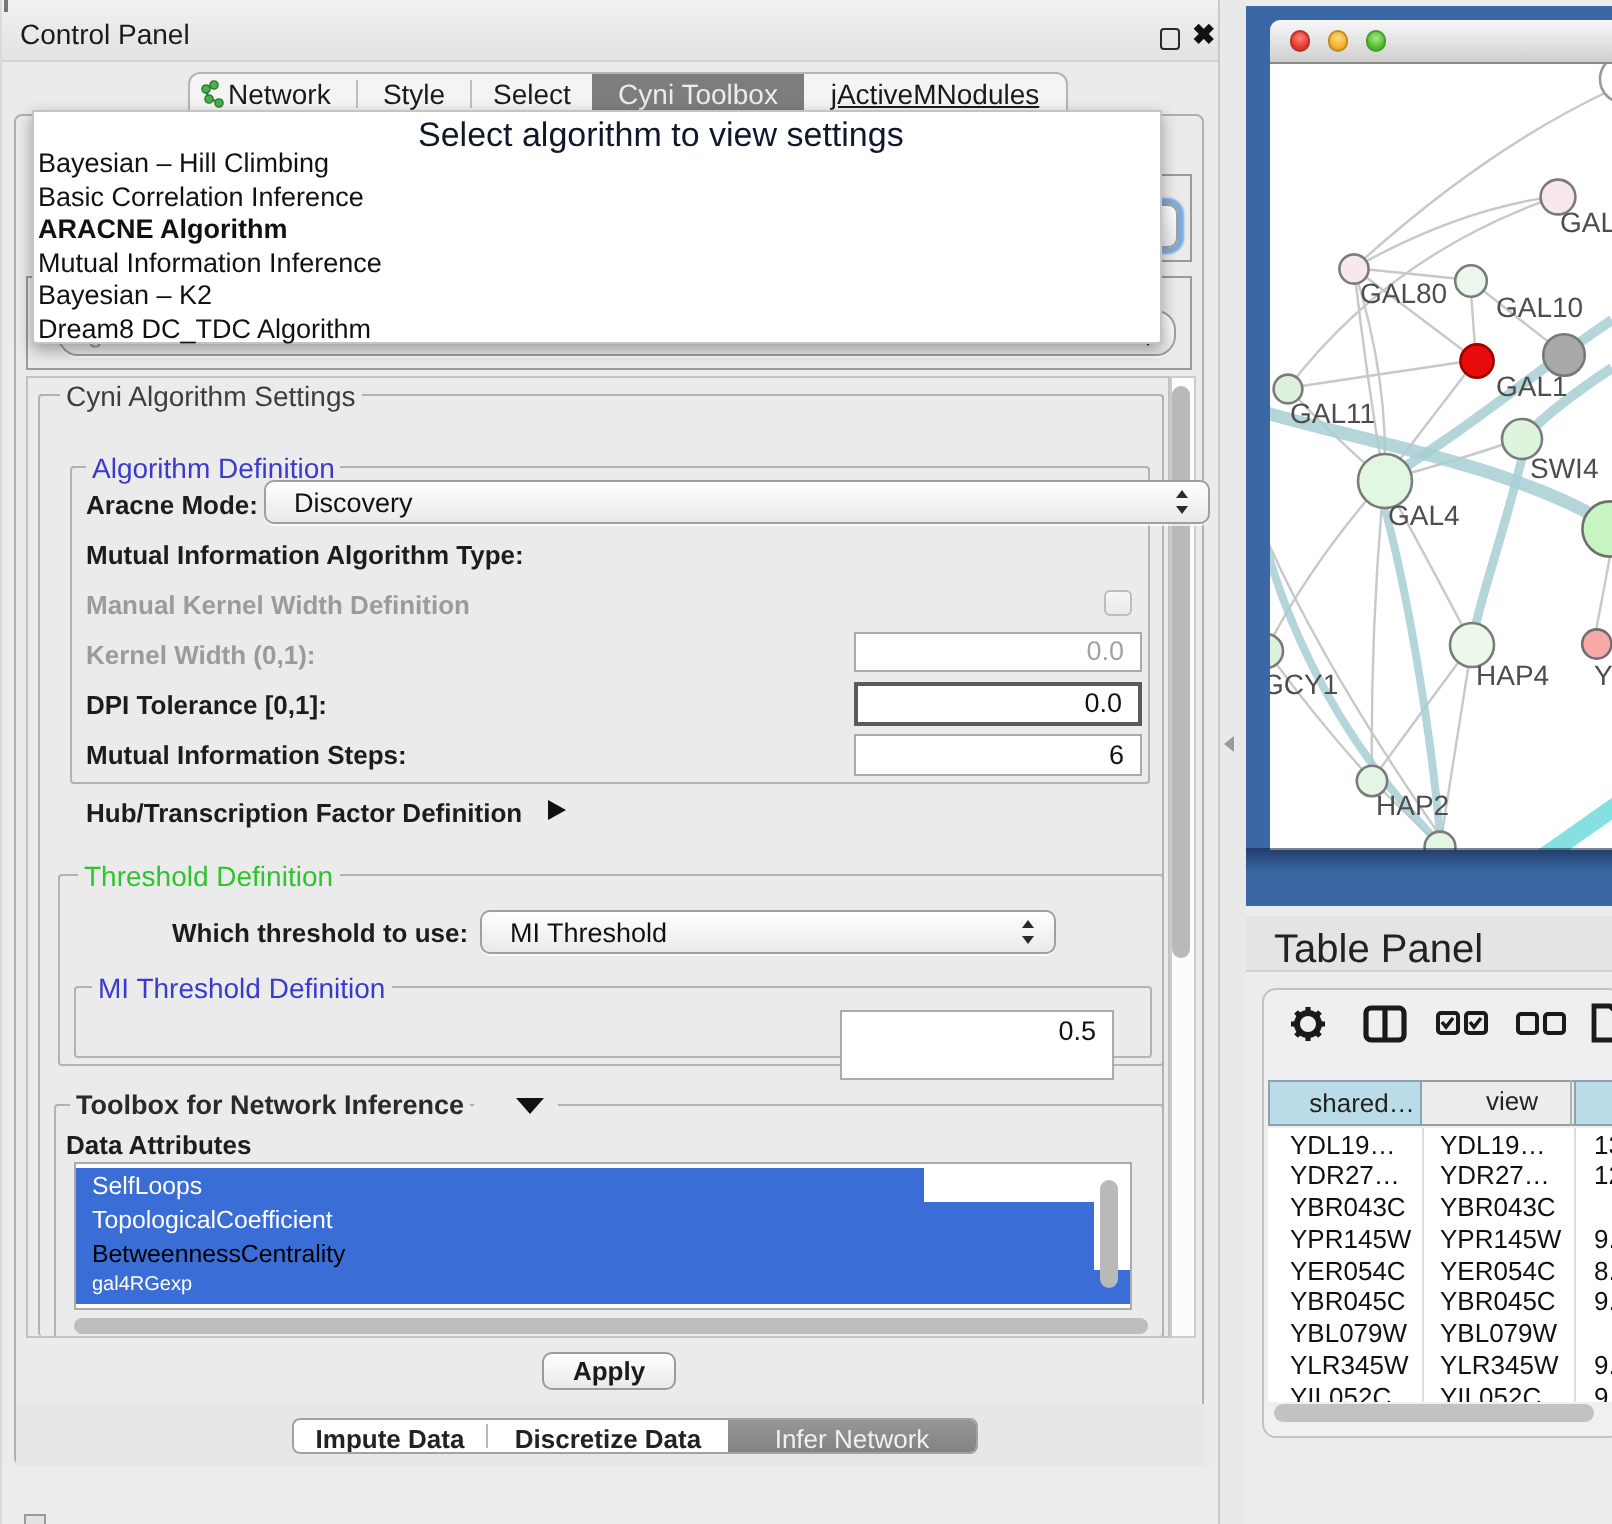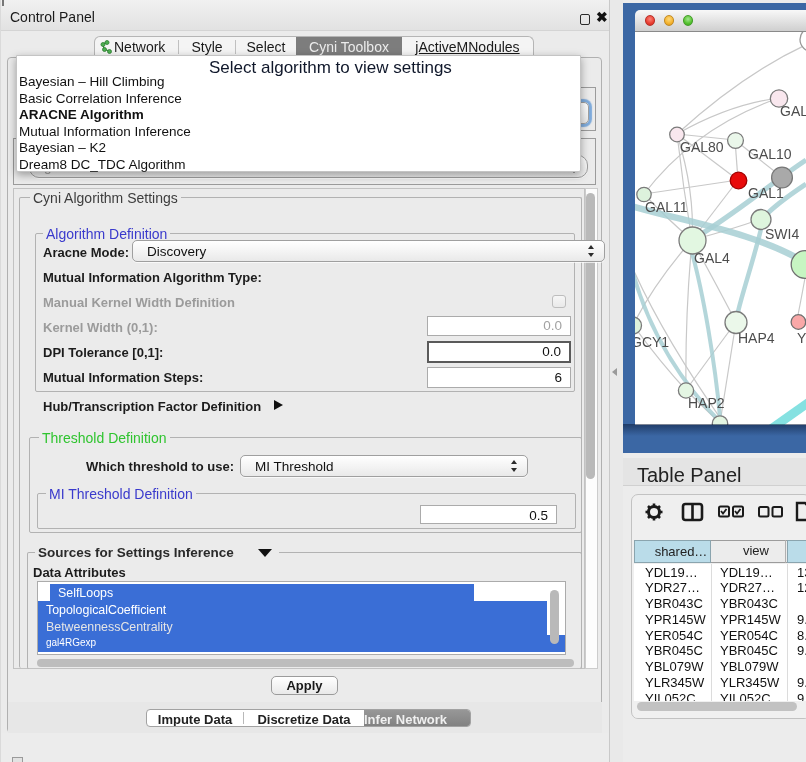--- a/index.html
+++ b/index.html
@@ -97,45 +97,45 @@
 
   <div class="lbl" style="left:85px;top:459px;">Which threshold to use:</div>
   <div class="combo" style="left:239px;top:455px;width:288px;height:22px;">
       <span class="ctext">MI Threshold</span>
       <span class="stepper"></span>
     </div>
 
   <div class="gbox" style="left:36px;top:493px;width:539px;height:36px;"></div>
   <div class="gtitle" style="left:45px;top:486px;color:#3a3acc;">MI Threshold Definition</div>
 
-  <div class="field" style="left:419px;top:505px;width:137px;height:19px;line-height:19px;">0.5</div>
+  <div class="field" style="left:419px;top:505px;width:137px;height:35px;line-height:19px;">0.5</div>
 
   <div class="gbox" style="left:26px;top:552px;width:555px;height:117px;border-bottom:none;"></div>
-  <div class="gtitle" style="left:34px;top:545px;color:#2a2a2a;font-size:13.5px;font-weight:bold;top:-9px;top:545px;">Sources for Settings Inference</div>
+  <div class="gtitle" style="left:34px;top:545px;color:#2a2a2a;font-size:13.5px;font-weight:bold;top:-9px;top:545px;">Toolbox for Network Inference</div>
   <div class="abs" style="left:236px;top:546px;width:42px;height:12px;background:#ebebeb;"></div>
   <div class="abs" style="left:257px;top:549px;width:0;height:0;border-left:7.5px solid transparent;border-right:7.5px solid transparent;border-top:8px solid #111;"></div>
 
   <div class="lbl" style="left:32px;top:565px;">Data Attributes</div>
 
   <div class="abs" style="left:36px;top:581px;width:529px;height:74px;background:#fff;border:1px solid #ababab;overflow:hidden;">
-    <div style="position:absolute;left:12px;top:2px;width:424px;height:17px;background:#3a6ed6;color:#fff;font-size:12.4px;padding:2px 0 0 8px;">SelfLoops</div>
+    <div style="position:absolute;left:0;top:2px;width:424px;height:17px;background:#3a6ed6;color:#fff;font-size:12.4px;padding:2px 0 0 8px;">SelfLoops</div>
     <div style="position:absolute;left:0;top:19px;width:509px;height:17px;background:#3a6ed6;color:#fff;font-size:12.4px;padding:2px 0 0 8px;">TopologicalCoefficient</div>
-    <div style="position:absolute;left:0;top:36px;width:509px;height:17px;background:#3a6ed6;color:#e5e5e5;font-size:12.4px;padding:2px 0 0 8px;">BetweennessCentrality</div>
+    <div style="position:absolute;left:0;top:36px;width:509px;height:17px;background:#3a6ed6;color:#000000;font-size:12.4px;padding:2px 0 0 8px;">BetweennessCentrality</div>
     <div style="position:absolute;left:0;top:53px;width:582px;height:17px;background:#3a6ed6;color:#fff;font-size:10px;padding:2px 0 0 8px;">gal4RGexp</div>
     <div style="position:absolute;left:512px;top:8px;width:9px;height:54px;background:#b9b9b9;border-radius:4.5px;"></div>
   </div>
   <div class="abs" style="left:36px;top:659px;width:537px;height:8px;background:#bdbdbd;border-radius:4px;"></div>
 
   <div class="abs" style="left:270px;top:676px;width:67px;height:19px;border:1px solid #9b9b9b;border-radius:5px;background:linear-gradient(#ffffff,#e9e9e9);text-align:center;font-size:13px;font-weight:bold;color:#1a1a1a;line-height:17px;">Apply</div>
 
   <div class="abs" style="z-index:2;left:145px;top:709px;height:18px;display:flex;border:1px solid #a2a2a2;border-radius:4px;overflow:hidden;font-size:13px;font-weight:bold;color:#222;background:#fff;">
     <div style="width:96px;padding:2px 0 0 0;text-align:center;">Impute Data</div>
     <div style="width:1px;background:#b9b9b9;margin:2px 0;"></div>
     <div style="width:120px;padding:2px 0 0 0;text-align:center;">Discretize Data</div>
-    <div style="width:106px;padding:2px 0 0 0;background:linear-gradient(#979797,#828282);color:#f0f0f0;font-weight:bold;">Infer Network</div>
+    <div style="width:124px;padding:2px 0 0 0;text-align:center;background:linear-gradient(#979797,#828282);color:#f0f0f0;font-weight:normal;">Infer Network</div>
   </div>
 
   <div class="abs" style="left:7px;top:702px;width:594px;height:31px;background:#e7e7e7;"></div>
   <div class="abs" style="left:145px;top:709px;width:0;height:0;"></div>
   <div class="abs" style="left:0;top:733px;width:609px;height:29px;background:#ececec;"></div>
   <div class="abs" style="left:11px;top:757px;width:11px;height:8px;border:1px solid #9a9a9a;background:#e2e2e2;"></div>
 </div>
 
 <div class="abs" style="left:609px;top:0;width:14px;height:762px;background:#e9e9e9;border-left:1px solid #c9c9c9;"></div>
 <div class="abs" style="left:612px;top:368px;width:0;height:0;border-top:4px solid transparent;border-bottom:4px solid transparent;border-right:5px solid #9a9a9a;"></div>

